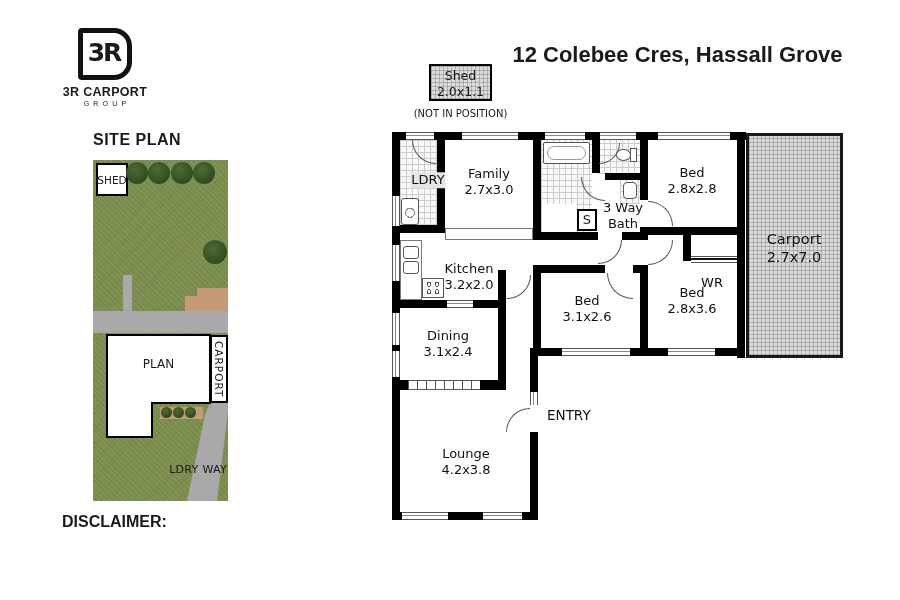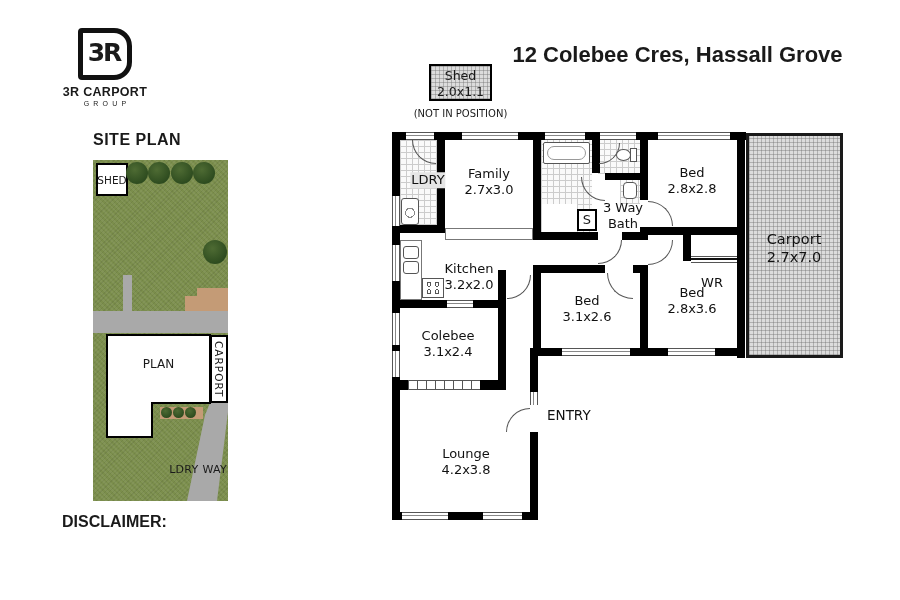--- a/index.html
+++ b/index.html
@@ -215,21 +215,21 @@
     </div>
     <div class="rl" style="left:197px;top:178px;">
       <span>Bed</span><br>
       <span>3.1x2.6</span>
     </div>
     <div class="rl" style="left:302px;top:170px;">
       <span>Bed</span><br>
       <span>2.8x3.6</span>
     </div>
     <div class="rl" style="left:58px;top:213px;">
-      <span>Colebee</span><br>
+      <span>Dining</span><br>
       <span>3.1x2.4</span>
     </div>
     <div class="rl" style="left:76px;top:331px;">
       <span>Lounge</span><br>
       <span>4.2x3.8</span>
     </div>
     <div class="rl rl-left" style="left:157px;top:286px;font-size:13.5px;">ENTRY</div>
   </div>
 
   <div class="disc-h">DISCLAIMER:</div>

